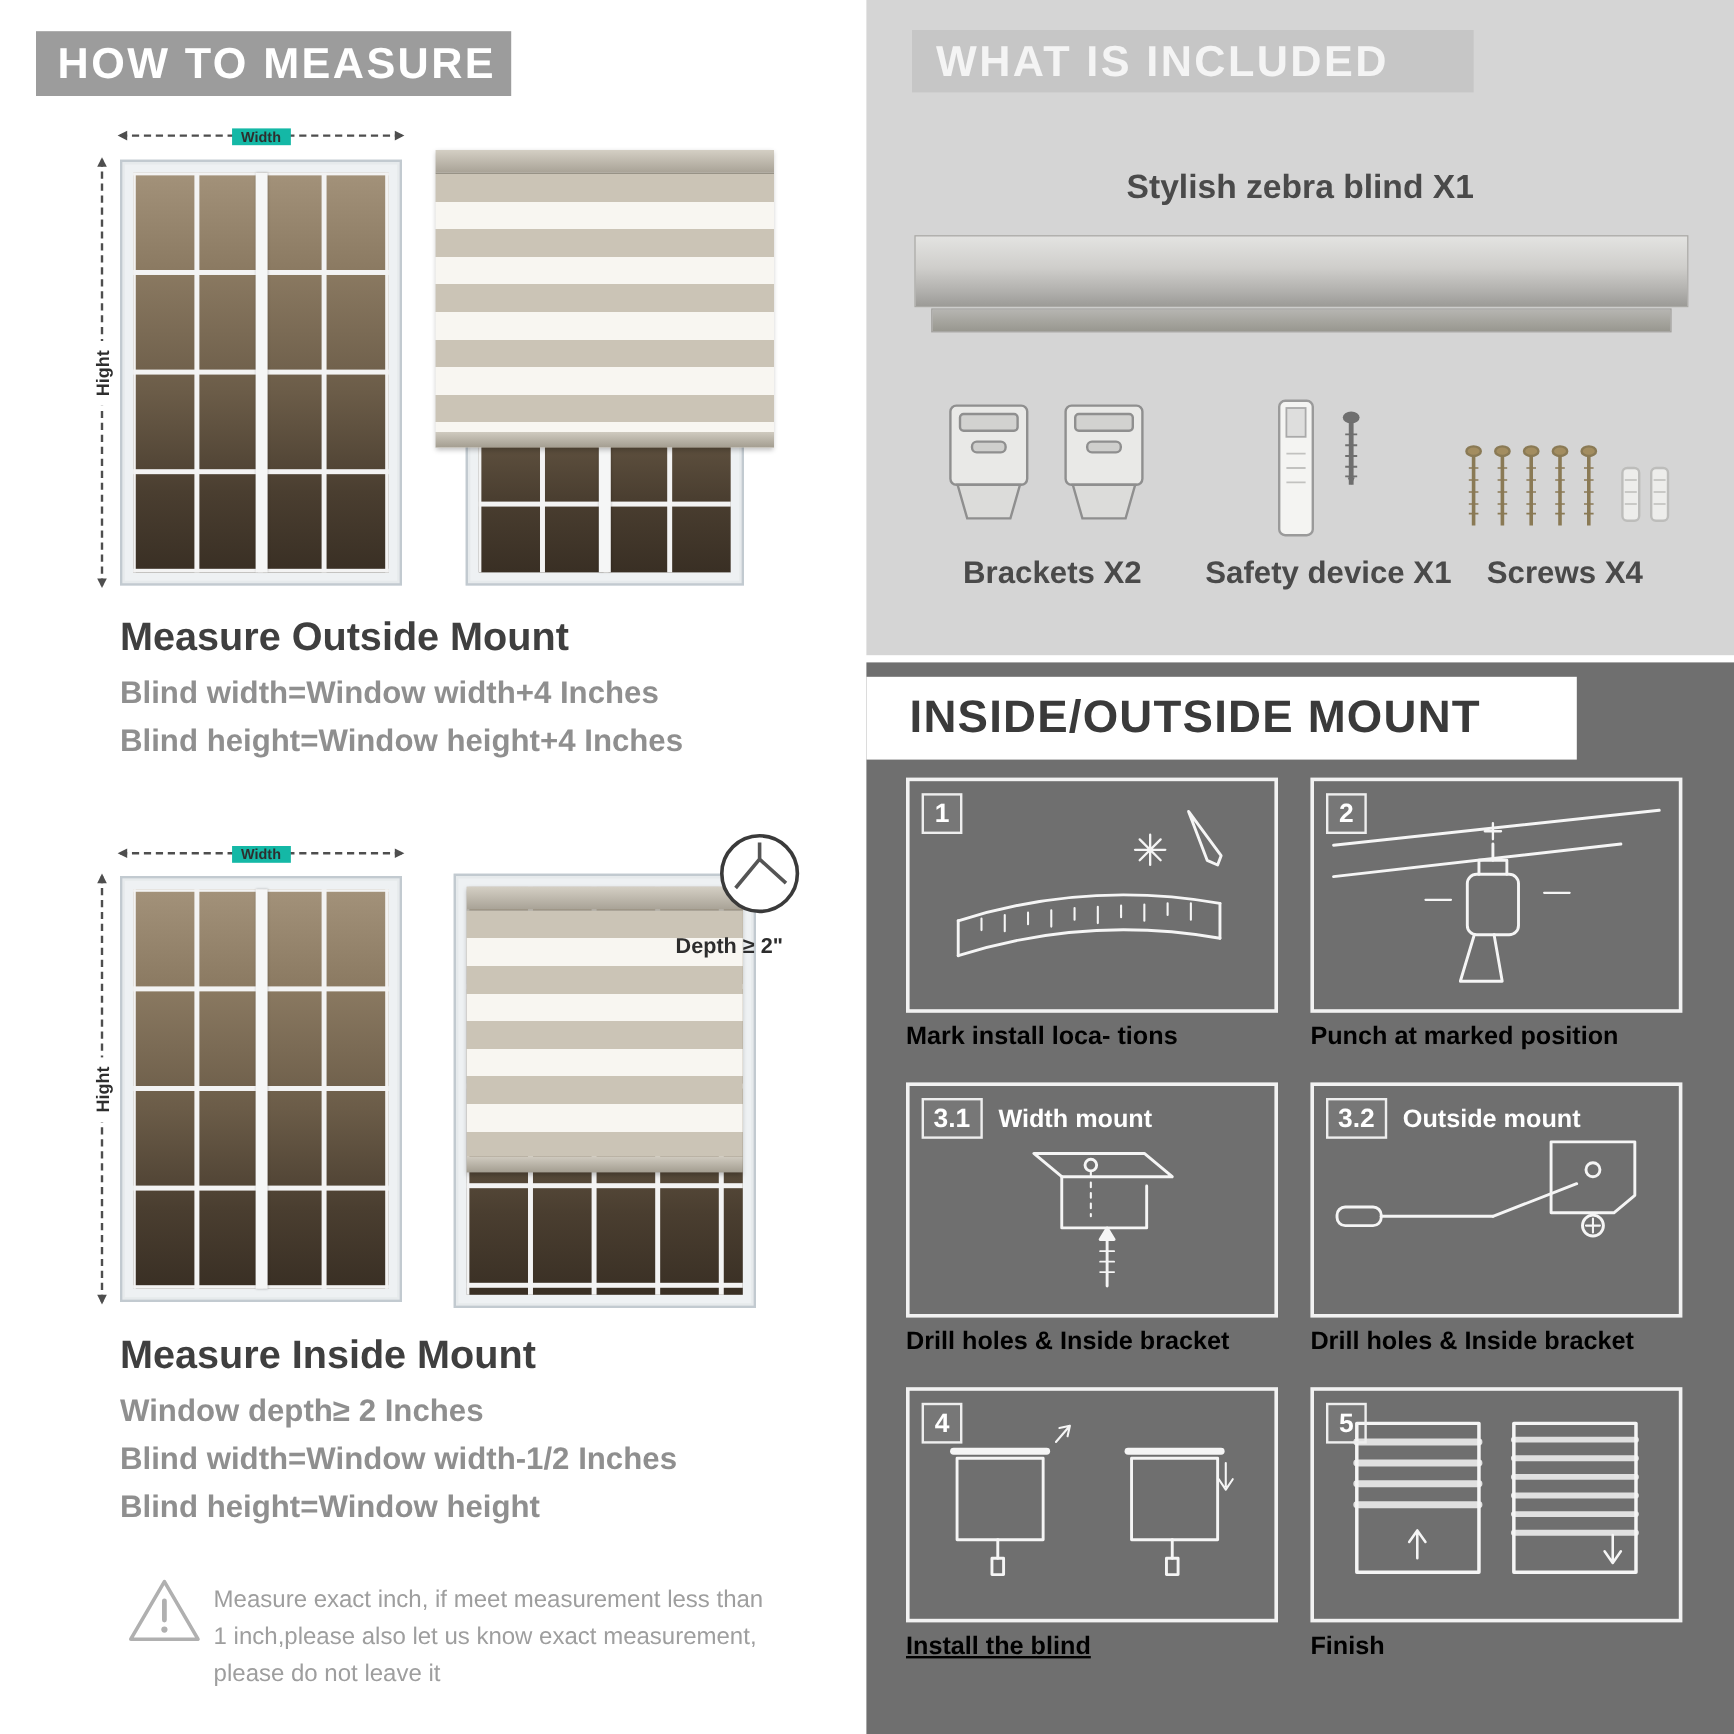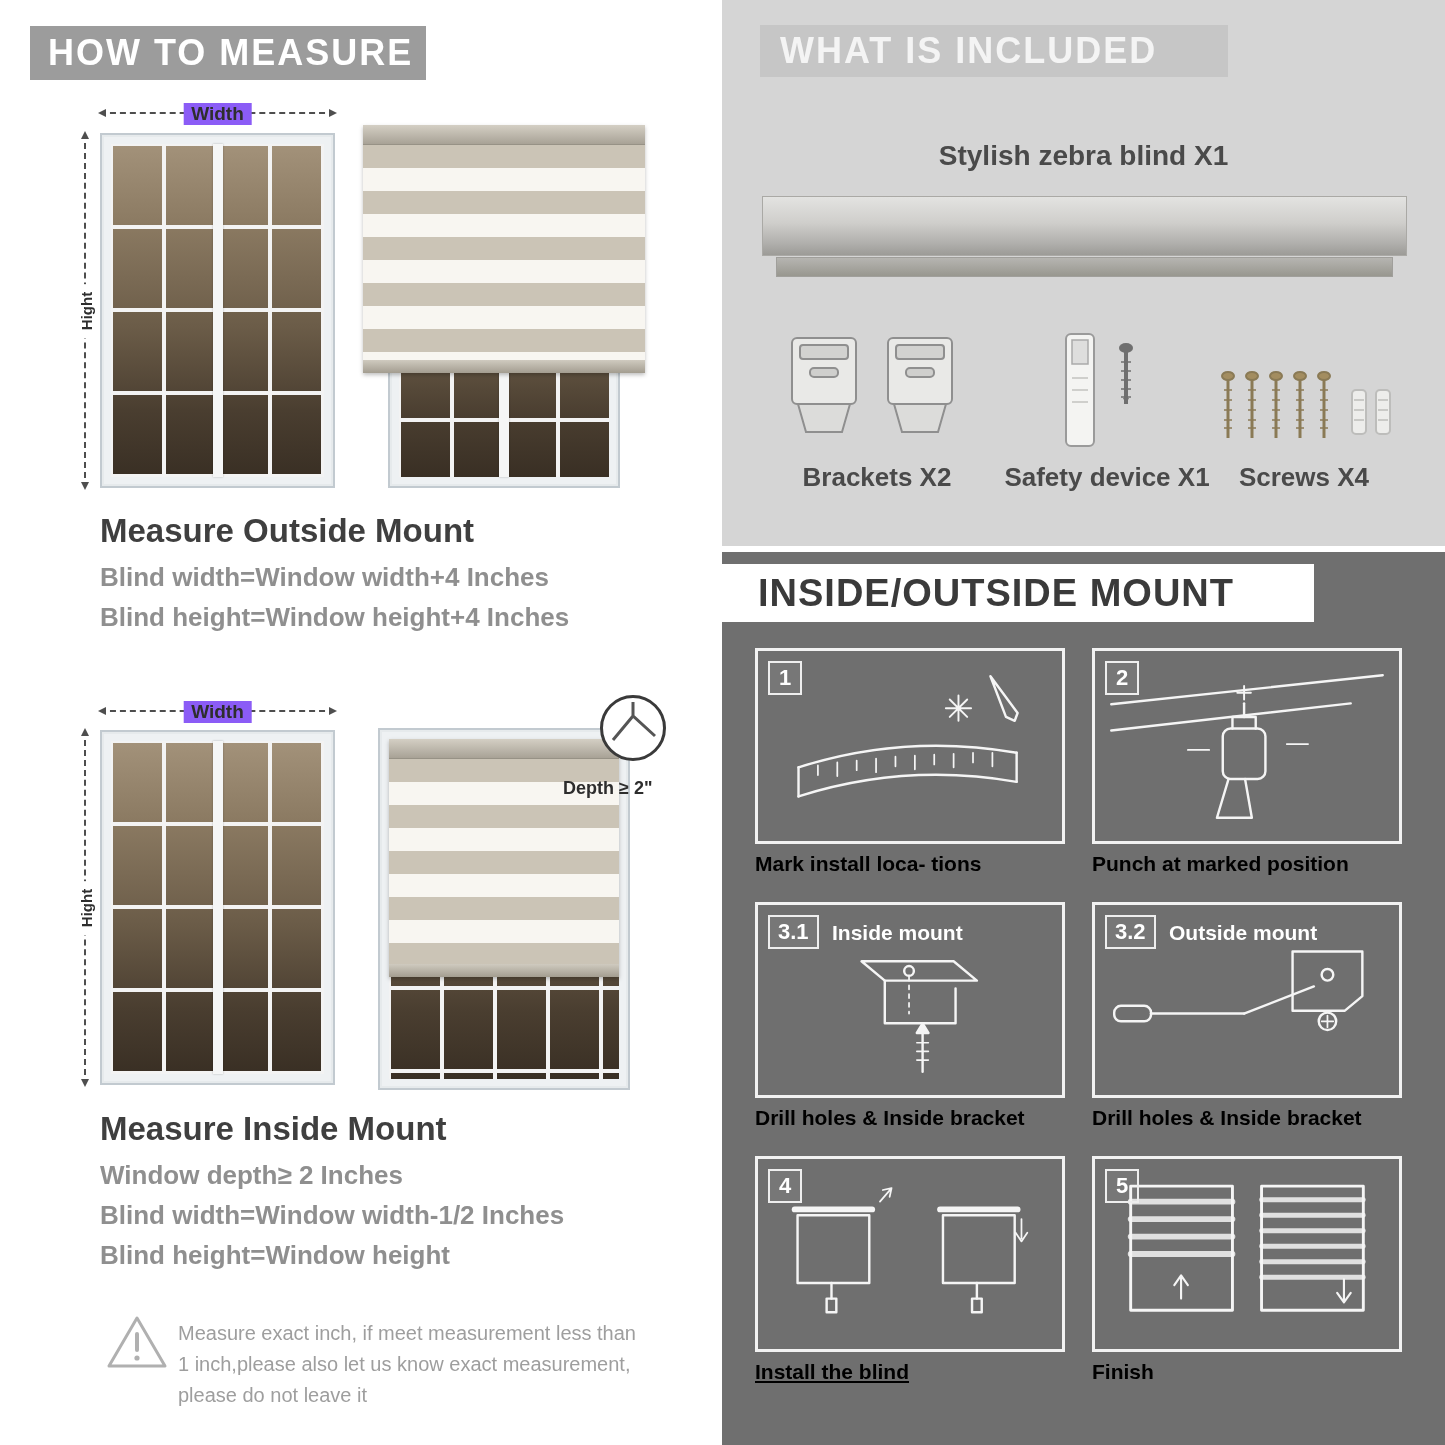--- a/index.html
+++ b/index.html
@@ -22,21 +22,21 @@
     background-position:-2px 0, 0 -2px, 0 0; }
   .post { position:absolute; top:9px; bottom:9px; left:calc(50% - 5px); width:10px;
     background:#f5f6f6; box-shadow:0 0 2px rgba(0,0,0,.25); }
 
   .harrow { position:absolute; border-top:2px dashed #4e4e4e; height:0; }
   .harrow::before, .harrow::after { content:""; position:absolute; top:-5px; width:0; height:0;
     border-top:4px solid transparent; border-bottom:4px solid transparent; }
   .harrow::before { left:-2px; border-right:8px solid #4e4e4e; }
   .harrow::after { right:-2px; border-left:8px solid #4e4e4e; }
   .harrow .albl { position:absolute; left:50%; top:0; transform:translate(-50%,-50%);
-    background:#8b5cf6; padding:0 8px; font-size:19px; font-weight:bold; color:#2e2e2e; }
+    background:#14b8a6; padding:0 8px; font-size:12px; font-weight:bold; color:#2e2e2e; }
 
   .varrow { position:absolute; border-left:2px dashed #4e4e4e; width:0; }
   .varrow::before, .varrow::after { content:""; position:absolute; left:-5px; width:0; height:0;
     border-left:4px solid transparent; border-right:4px solid transparent; }
   .varrow::before { top:-2px; border-bottom:8px solid #4e4e4e; }
   .varrow::after { bottom:-2px; border-top:8px solid #4e4e4e; }
   .varrow .albl { position:absolute; top:50%; left:0; transform:translate(-50%,-50%) rotate(-90deg);
     background:#fff; padding:2px 8px; font-size:15px; font-weight:bold; color:#2e2e2e; }
 
   .figB { position:absolute; }
@@ -63,21 +63,21 @@
     font-size:28px; font-weight:bold; color:#4a4a4a; }
   .rail-main { position:absolute; left:40px; top:196px; width:645px; height:60px;
     background:linear-gradient(to bottom,#e3e3e1 0%,#cfcecb 45%,#b0afac 80%,#9c9b97 100%);
     border:1px solid #aaa9a5; }
   .rail-under { position:absolute; left:54px; top:257px; width:617px; height:20px;
     background:linear-gradient(to bottom,#b6b5b1,#98978f); border:1px solid #a09f9b; }
   .ilabel { position:absolute; top:462px; font-size:26px; font-weight:bold; color:#4a4a4a; text-align:center; }
 
   
   .rbottom { position:absolute; left:722px; top:552px; width:723px; height:893px; background:#6f6f6f; }
-  .mheader { position:absolute; left:0; top:12px; width:592px; height:58px; background:#fff;
+  .mheader { position:absolute; left:0; top:12px; width:592px; height:69px; background:#fff;
     color:#3a3a3a; font-size:38px; font-weight:bold; letter-spacing:1px;
     display:flex; align-items:center; padding-left:36px; }
   .panel { position:absolute; width:310px; height:196px; border:3px solid #f2f2f2; }
   .badge { position:absolute; top:10px; left:10px; min-width:34px; height:34px; padding:0 8px;
     border:2px solid #eee; color:#fff; font-size:22px; font-weight:bold;
     display:flex; align-items:center; justify-content:center; background:rgba(255,255,255,.06); z-index:2; }
   .ptitle { position:absolute; top:16px; left:58px; color:#fff; font-size:21px; font-weight:bold; z-index:2; }
   .panel svg { position:absolute; inset:0; width:100%; height:100%; }
   .caption { position:absolute; width:320px; color:#000000; font-size:21px; font-weight:bold; }
 
@@ -269,21 +269,21 @@
           <path d="M152 68 v-14"></path>
           <path d="M136 132 l-12 40 h36 l-7 -40"></path>
           <path d="M116 102 h-22 M196 96 h22" stroke-width="1.8"></path>
         </g>
       </svg>
     </div>
     <div class="caption" style="left:370px; top:300px;">Punch at  marked position</div>
 
     <div class="panel" style="left:33px; top:350px;">
       <div class="badge">3.1</div>
-      <div class="ptitle" style="left:74px;">Inside mount</div>
+      <div class="ptitle" style="left:74px;">Width mount</div>
       <svg viewBox="0 0 310 196">
         <g class="sketch">
           <path d="M105 58 h95 l24 20 h-95 z"></path>
           <path d="M129 78 v44 h73 v-36"></path>
           <circle cx="154" cy="68" r="5"></circle>
           <path d="M154 74 v38" stroke-dasharray="4 5" stroke-width="1.8"></path>
           <path d="M168 172 v-42"></path>
           <path d="M162 142 h12 M162 151 h12 M162 160 h12" stroke-width="1.6"></path>
           <path d="M168 122 l-6 10 h12 z" fill="#f5f5f5"></path>
         </g>

